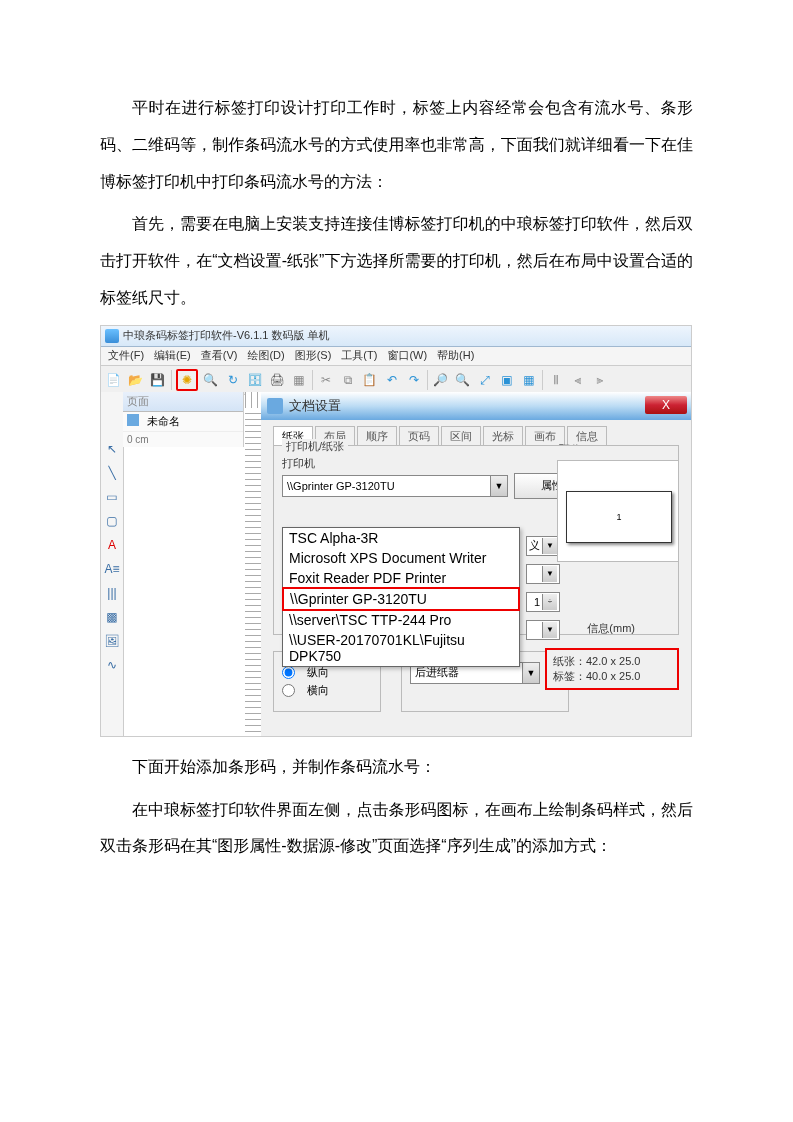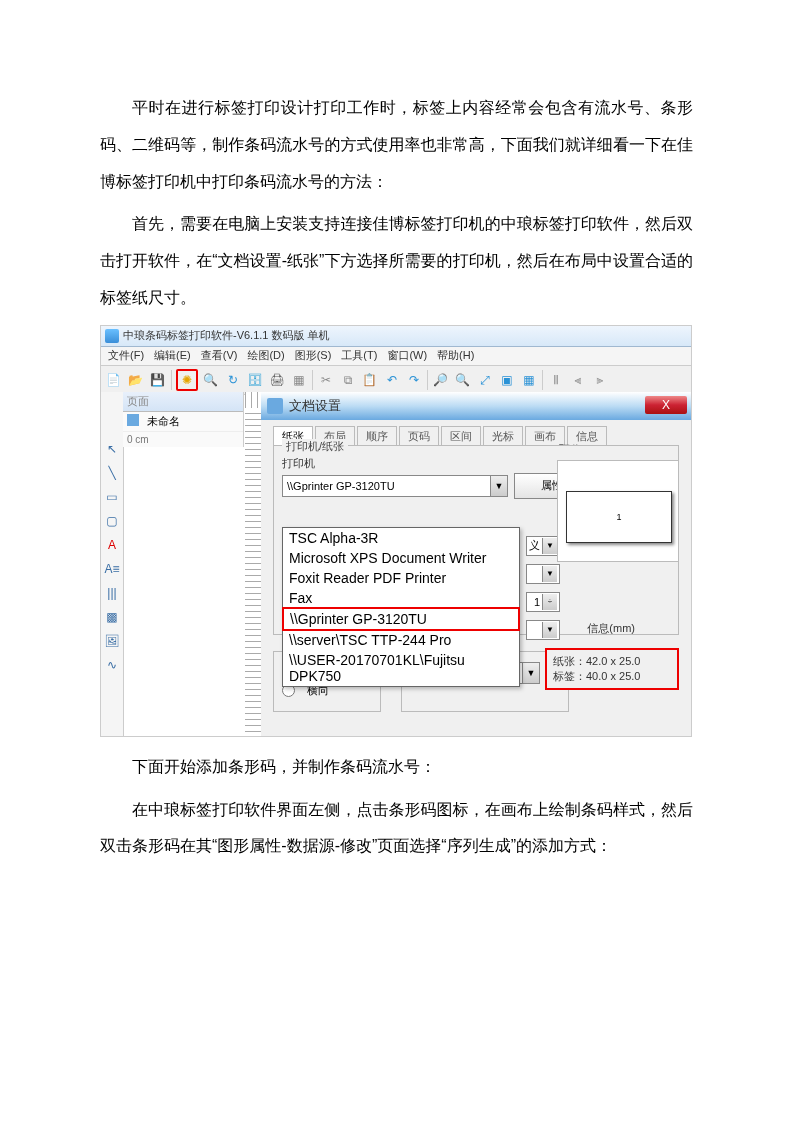--- a/index.html
+++ b/index.html
@@ -414,21 +414,20 @@
                 <span>\\Gprinter GP-3120TU</span>
                 <span class="drop">▼</span>
               </div>
               <span class="btn-small">属性</span>
             </div>
 
             <div class="dropdown-list">
               <div>TSC Alpha-3R</div>
               <div>Microsoft XPS Document Writer</div>
               <div>Foxit Reader PDF Printer</div>
-              <div>Fax</div>
               <div class="sel">\\Gprinter GP-3120TU</div>
               <div>\\server\TSC TTP-244 Pro</div>
               <div>\\USER-20170701KL\Fujitsu DPK750</div>
             </div>
 
             <div class="side-dropdowns">
               <div class="dd">义<span class="ddr">▼</span></div>
               <div class="dd">
                   <span class="ddr">▼</span>
                 </div>

